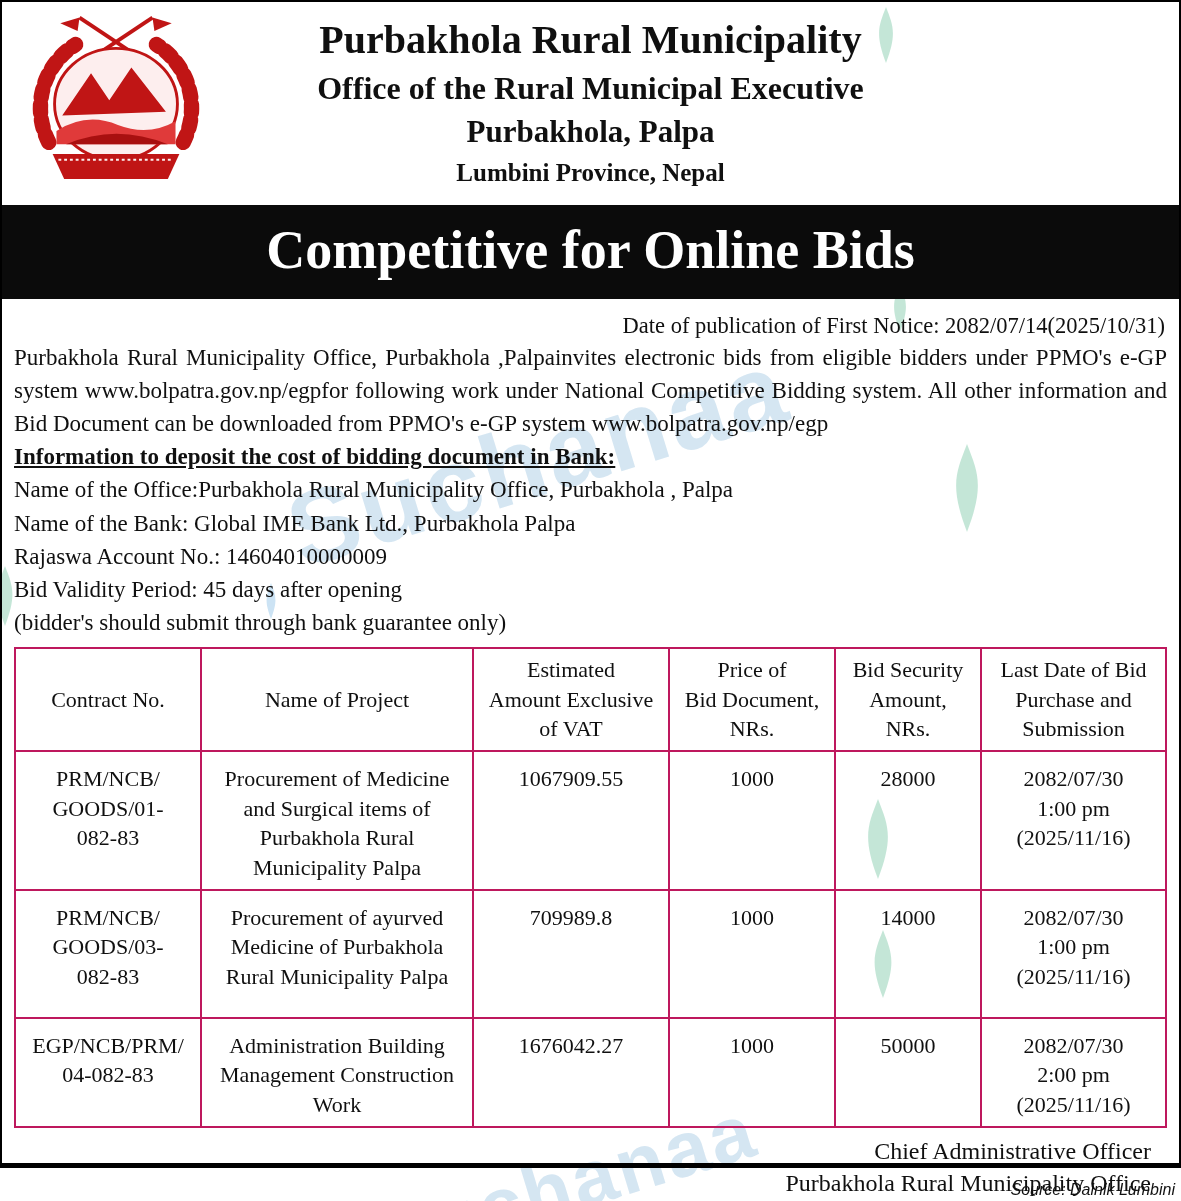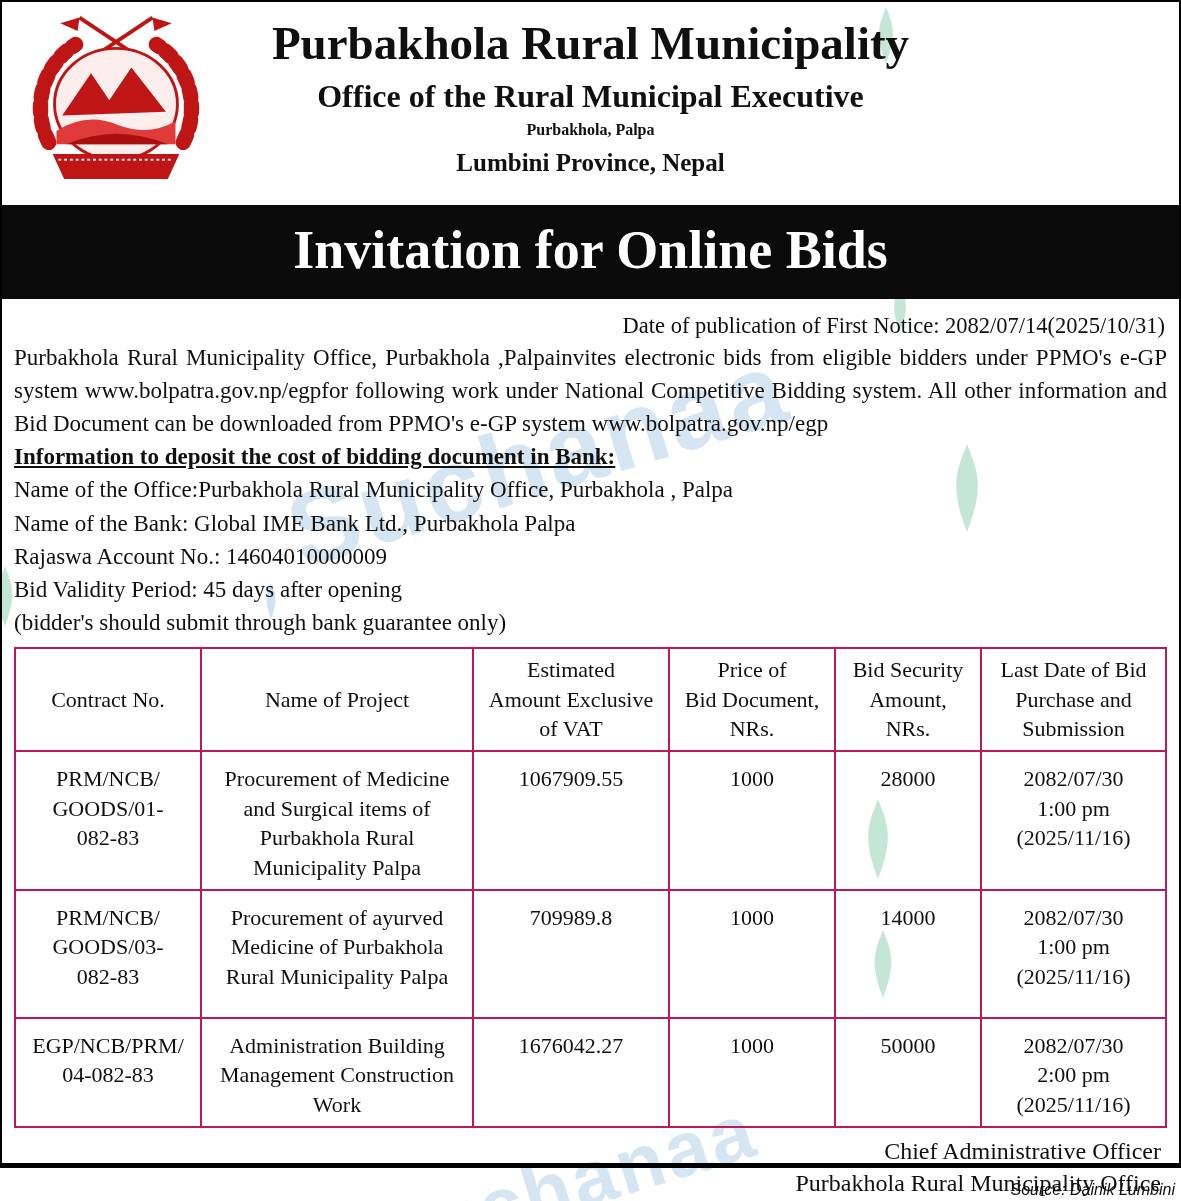--- a/index.html
+++ b/index.html
@@ -30,23 +30,23 @@
     padding-top: 10px;
     text-align: center;
   }
   .logo-wrap {
     position: absolute;
     left: 18px;
     top: 6px;
     width: 192px;
     height: 192px;
   }
-  .h-title   { font-size: 47px; font-weight: bold; line-height: 1.1; margin-top: 6px; }
+  .h-title   { font-size: 40px; font-weight: bold; line-height: 1.1; margin-top: 6px; }
   .h-office  { font-size: 32px; font-weight: bold; line-height: 1.15; margin-top: 8px; text-align: center; }
-  .h-addr    { font-size: 16px; font-weight: bold; line-height: 1.2; margin-top: 6px; }
+  .h-addr    { font-size: 31px; font-weight: bold; line-height: 1.2; margin-top: 6px; }
   .h-prov    { font-size: 25px; font-weight: bold; line-height: 1.2; margin-top: 8px; }
   
   .banner {
     background: #0b0b0b;
     color: #ffffff;
     text-align: center;
     font-size: 54px;
     font-weight: bold;
     padding: 14px 0 18px 0;
   }
@@ -81,21 +81,21 @@
     line-height: 1.35;
   }
   tr.row-1 { height: 130px; }
   tr.row-2 { height: 128px; }
   tr.row-3 { height: 92px; }
   
   .signature {
     text-align: right;
     font-size: 24px;
     line-height: 1.32;
-    margin: 8px 6px 8px 0;
+    margin: 8px 16px 8px 0;
   }
   
   .source-line {
     position: absolute;
     right: 6px;
     bottom: 2px;
     font-family: Liberation Sans, sans-serif;
     font-style: italic;
     font-size: 16px;
     color: #111;
@@ -174,21 +174,21 @@
           <path d="M34 152 L166 152 L154 178 L46 178 Z" fill="#c01515"></path>
           <path d="M40 158 L160 158" stroke="#fdeeee" stroke-width="2" stroke-dasharray="3 3"></path>
         </svg>
       </div>
       <div class="h-title">Purbakhola Rural Municipality</div>
       <div class="h-office">Office of the Rural Municipal Executive</div>
       <div class="h-addr">Purbakhola, Palpa</div>
       <div class="h-prov">Lumbini Province, Nepal</div>
     </div>
 
-    <div class="banner">Invitation for Online Bids</div>
+    <div class="banner">Competitive for Online Bids</div>
 
     <div class="body">
       <div class="pub-date">Date of publication of  First  Notice: 2082/07/14(2025/10/31)</div>
       <div class="intro">Purbakhola  Rural  Municipality Office, Purbakhola ,Palpainvites electronic bids from eligible bidders under PPMO's e-GP system www.bolpatra.gov.np/egpfor following work under National Competitive Bidding system. All other information and Bid Document can be downloaded from PPMO's e-GP system www.bolpatra.gov.np/egp</div>
       <div class="info-line bold">Information to deposit the cost of bidding document in Bank:</div>
       <div class="info-line">Name of the Office:Purbakhola Rural Municipality Office, Purbakhola , Palpa</div>
       <div class="info-line">Name of the Bank: Global IME Bank Ltd., Purbakhola Palpa</div>
       <div class="info-line">Rajaswa Account No.: 14604010000009</div>
       <div class="info-line">Bid Validity Period: 45 days after opening</div>
       <div class="info-line">(bidder's should submit through bank guarantee only)</div>

